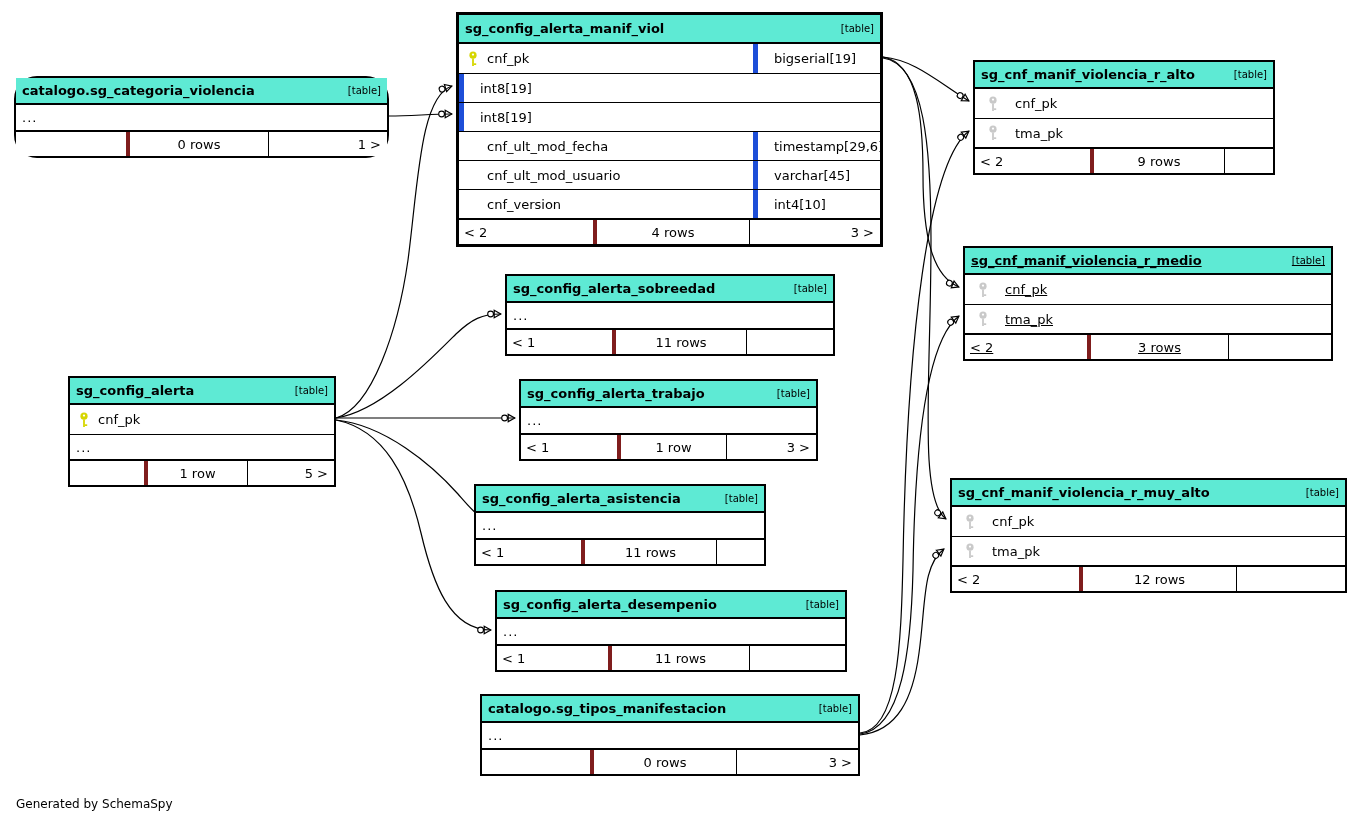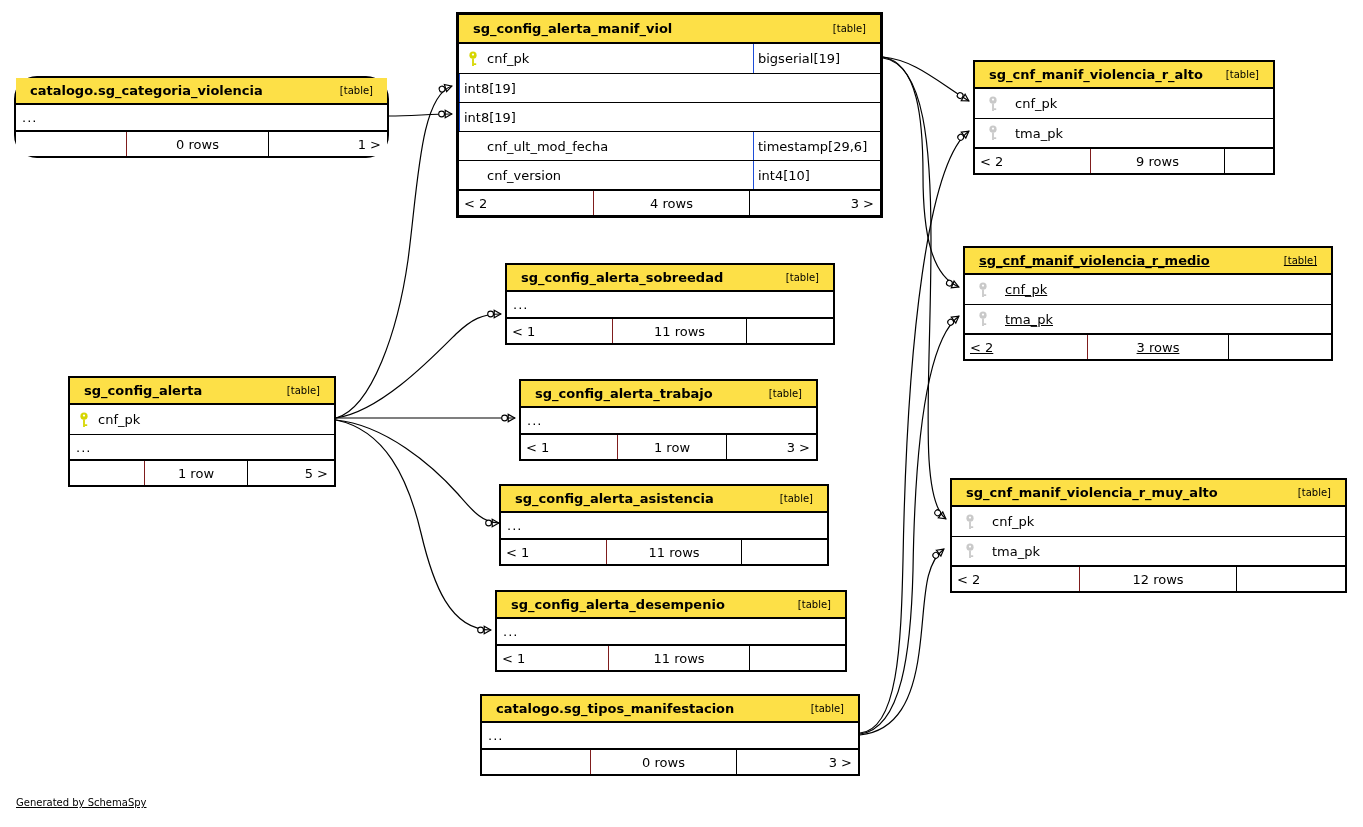--- a/index.html
+++ b/index.html
@@ -6,51 +6,51 @@
   .canvas {
     position:relative; width:1363px; height:827px; background:#ffffff;
     font-family:"DejaVu Sans", sans-serif; color:#000; overflow:hidden;
   }
   .edges { position:absolute; left:0; top:0; z-index:1; }
   .edges path { fill:none; stroke:#000; stroke-width:1.2px; }
 
   .tbl { position:absolute; background:#fff; border:2px solid #000; box-sizing:border-box; z-index:2; }
   .tbl.focus { border-width:3px; }
 
-  .hdr { height:27px; background:#fde047; border-bottom:2px solid #000;
+  .hdr { height:27px; background:#5eead4; border-bottom:2px solid #000;
          display:flex; align-items:center; justify-content:space-between;
-         padding:0 14px; box-sizing:border-box; }
+         padding:0 6px; box-sizing:border-box; }
   .focus .hdr { height:29px; }
   .ttl { font-weight:bold; font-size:13px; white-space:nowrap; }
   .tag { font-size:10px; white-space:nowrap; }
 
   .row { height:29px; display:flex; align-items:center; border-top:1px solid #000;
          box-sizing:border-box; font-size:13px; padding-left:8px; background:#fff; }
   .hdr + .row { border-top:none; }
   .row.ell { height:25px; padding-left:6px; letter-spacing:1px; }
 
   .kicon { width:12px; height:16px; display:inline-flex; margin-right:8px; flex:none; }
   .kicon.pk { color:#d6d600; }
   .kicon.fk { color:#c9c9c9; }
   .gap .row { padding-left:12px; }
   .gap .kicon { margin-right:16px; }
 
   .cols .row { display:grid; grid-template-columns:294px 1fr; padding-left:0; align-items:stretch; }
   .cols .ncell { display:flex; align-items:center; padding-left:8px; }
-  .cols .tcell { border-left:1px solid #1d4ed8; display:flex; align-items:center;
-                 padding-left:4px; font-size:13px; }
+  .cols .tcell { border-left:5px solid #1d4ed8; display:flex; align-items:center;
+                 padding-left:16px; font-size:13px; }
 
   .ftr { border-top:2px solid #000; height:26px; display:grid; box-sizing:border-box;
          font-size:13px; background:#fff; }
   .ftr span { display:flex; align-items:center; box-sizing:border-box; overflow:hidden; }
   .f-l { padding-left:5px; }
-  .f-c { justify-content:center; border-left:1px solid #7f1d1d; border-right:1px solid #000; }
+  .f-c { justify-content:center; border-left:4px solid #7f1d1d; border-right:1px solid #000; }
   .f-r { justify-content:flex-end; padding-right:6px; }
 
-  .note { position:absolute; left:16px; top:797px; font-size:10px; z-index:2;text-decoration:underline; }
+  .note { position:absolute; left:16px; top:797px; font-size:12px; z-index:2; }
 </style>
 </head>
 <body>
 
 <div class="canvas">
 
   <svg class="edges" width="1363" height="827" viewBox="0 0 1363 827">
     <defs>
       <marker id="crow" markerUnits="userSpaceOnUse" markerWidth="15" markerHeight="11" refX="14" refY="5.5" orient="auto">
         <circle cx="3.6" cy="5.5" r="2.9" fill="#ffffff" stroke="#000000" stroke-width="1.1"></circle>
@@ -114,20 +114,27 @@
     <div class="row">
       <span class="ncell">
         <span class="kicon"></span>
         <span>cnf_ult_mod_fecha</span>
       </span>
       <span class="tcell">timestamp[29,6]</span>
     </div>
     <div class="row">
       <span class="ncell">
         <span class="kicon"></span>
+        <span>cnf_ult_mod_usuario</span>
+      </span>
+      <span class="tcell">varchar[45]</span>
+    </div>
+    <div class="row">
+      <span class="ncell">
+        <span class="kicon"></span>
         <span>cnf_version</span>
       </span>
       <span class="tcell">int4[10]</span>
     </div>
     <div class="ftr" style="grid-template-columns:134px 157px 1fr;">
       <span class="f-l">&lt; 2</span>
       <span class="f-c">4 rows</span>
       <span class="f-r">3 &gt;</span>
     </div>
   </div>
@@ -253,21 +260,21 @@
     <div class="row ell">
       <span>...</span>
     </div>
     <div class="ftr" style="grid-template-columns:74px 104px 1fr;">
       <span class="f-l"></span>
       <span class="f-c">1 row</span>
       <span class="f-r">5 &gt;</span>
     </div>
   </div>
 
-  <div class="tbl" style="left:505px; top:263px; width:330px;">
+  <div class="tbl" style="left:505px; top:274px; width:330px;">
     <div class="hdr">
       <span class="ttl">sg_config_alerta_sobreedad</span>
       <span class="tag">[table]</span>
     </div>
     <div class="row ell">
       <span>...</span>
     </div>
     <div class="ftr" style="grid-template-columns:105px 135px 1fr;">
       <span class="f-l">&lt; 1</span>
       <span class="f-c">11 rows</span>
@@ -283,21 +290,21 @@
     <div class="row ell">
       <span>...</span>
     </div>
     <div class="ftr" style="grid-template-columns:96px 110px 1fr;">
       <span class="f-l">&lt; 1</span>
       <span class="f-c">1 row</span>
       <span class="f-r">3 &gt;</span>
     </div>
   </div>
 
-  <div class="tbl" style="left:499px; top:484px; width:330px;">
+  <div class="tbl" style="left:474px; top:484px; width:292px;">
     <div class="hdr">
       <span class="ttl">sg_config_alerta_asistencia</span>
       <span class="tag">[table]</span>
     </div>
     <div class="row ell">
       <span>...</span>
     </div>
     <div class="ftr" style="grid-template-columns:105px 136px 1fr;">
       <span class="f-l">&lt; 1</span>
       <span class="f-c">11 rows</span>

